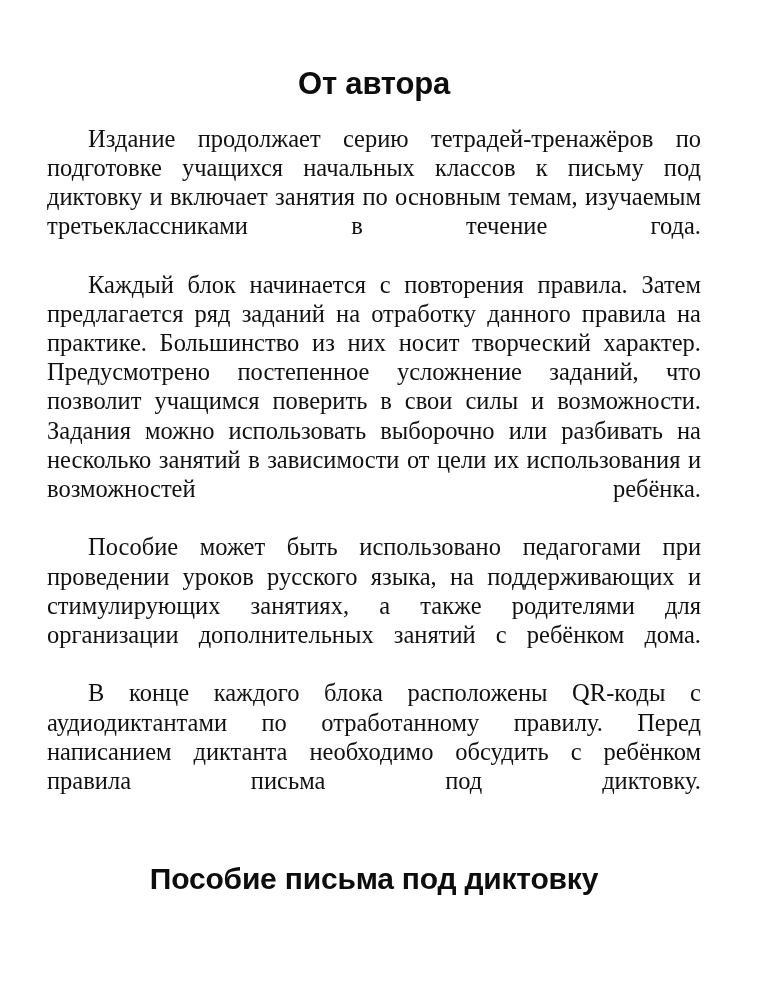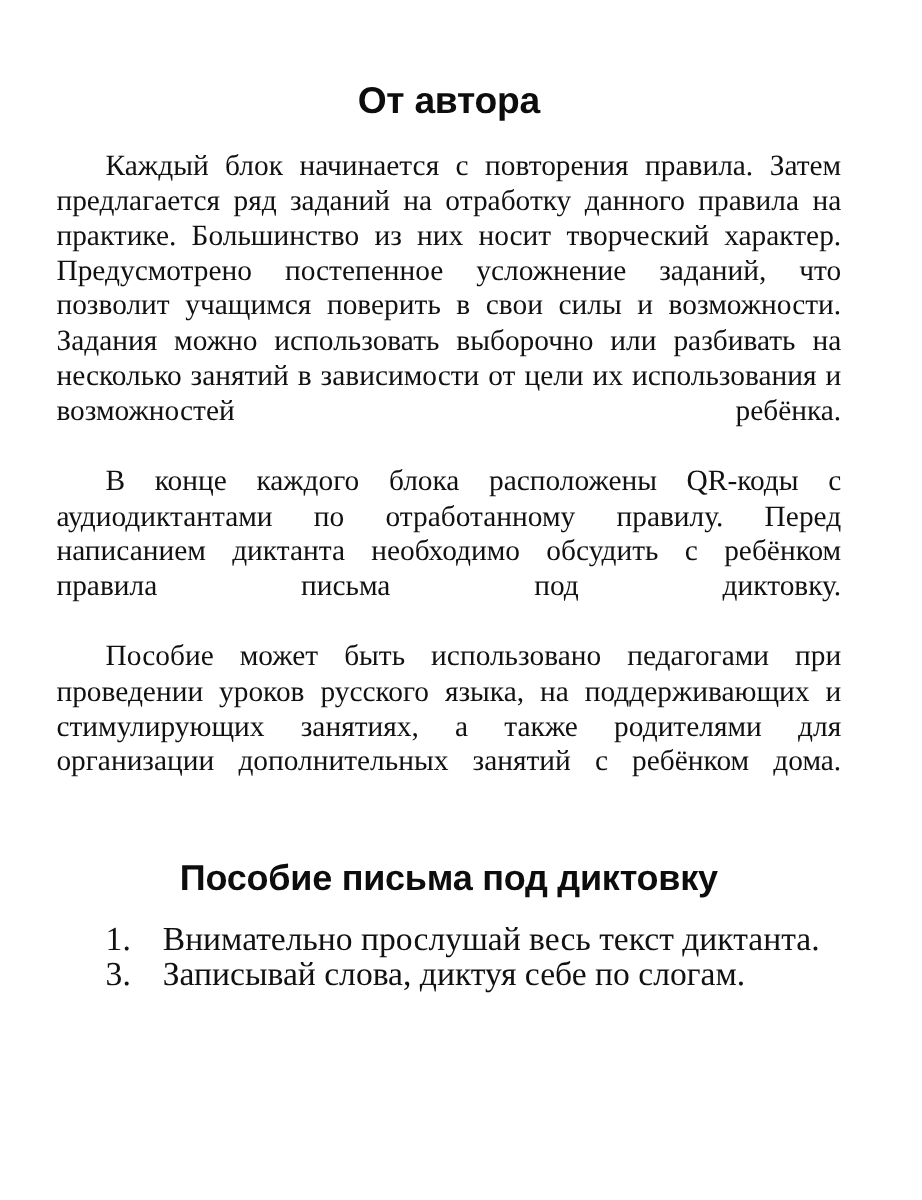--- a/index.html
+++ b/index.html
@@ -113,23 +113,24 @@
 </head>
 <body>
 
 <div class="page">
 
   <div class="content">
 
     <h1 class="heading heading-main">От автора</h1>
 
     <div class="body-block">
+      <p class="para">Издание продолжает серию тетрадей-тренажёров по подготовке учащихся начальных классов к письму под диктовку и включает занятия по основным темам, изучаемым третьеклассниками в течение года.</p>
       <p class="para">Каждый блок начинается с повторения правила. Затем предлагается ряд заданий на отработку данного правила на практике. Большинство из них носит творческий характер. Предусмотрено постепенное усложнение заданий, что позволит учащимся поверить в свои силы и возможности. Задания можно использовать выборочно или разбивать на несколько занятий в зависимости от цели их использования и возможностей ребёнка.</p>
+      <p class="para">Пособие может быть использовано педагогами при проведении уроков русского языка, на поддерживающих и стимулирующих занятиях, а также родителями для организации дополнительных занятий с ребёнком дома.</p>
       <p class="para">В конце каждого блока расположены QR-коды с аудиодиктантами по отработанному правилу. Перед написанием диктанта необходимо обсудить с ребёнком правила письма под диктовку.</p>
-      <p class="para">Пособие может быть использовано педагогами при проведении уроков русского языка, на поддерживающих и стимулирующих занятиях, а также родителями для организации дополнительных занятий с ребёнком дома.</p>
     </div>
 
     <h2 class="heading heading-sub">Пособие письма под диктовку</h2>
 
     <ol class="rules">
       <li>
         <span class="num">1.  </span>
         <span>Внимательно прослушай весь текст диктанта.</span>
       </li>
       <li>

